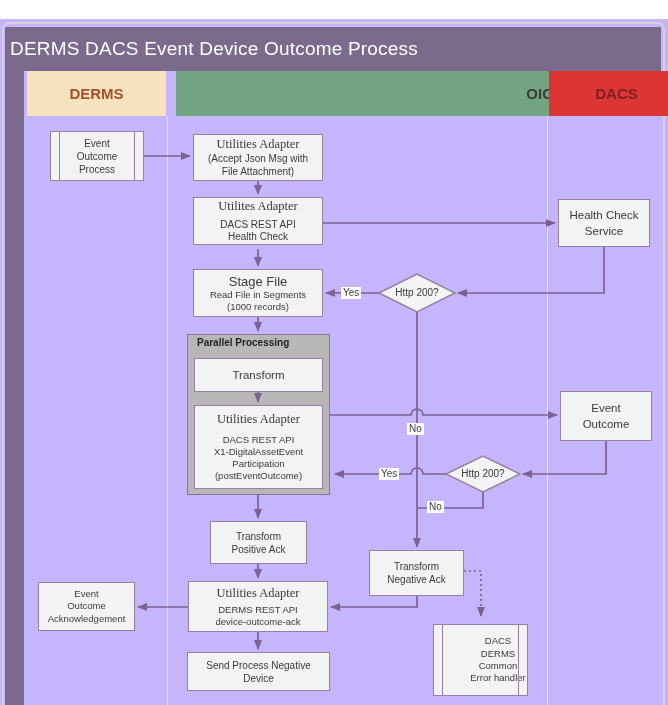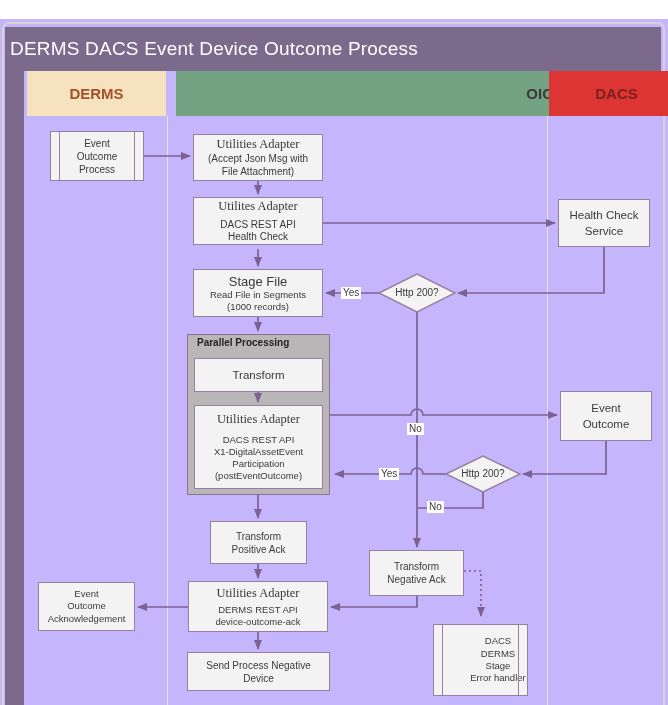--- a/index.html
+++ b/index.html
@@ -206,21 +206,21 @@
 
   <div class="node n-tna">
     <span class="s10">Transform</span>
     <span class="s10">Negative Ack</span>
   </div>
 
   <div class="node n-err">
     <div class="bar bar-l"></div>
     <div class="bar bar-r"></div>
     <span class="s95">DACS DERMS</span>
-    <span class="s95">Stage</span>
+    <span class="s95">Common</span>
     <span class="s95">Error handler</span>
   </div>
 
   <div class="diamond-label dl-1">Http 200?</div>
   <div class="diamond-label dl-2">Http 200?</div>
 
   <span class="flow-label fl-yes1">Yes</span>
   <span class="flow-label fl-no1">No</span>
   <span class="flow-label fl-yes2">Yes</span>
   <span class="flow-label fl-no2">No</span>

